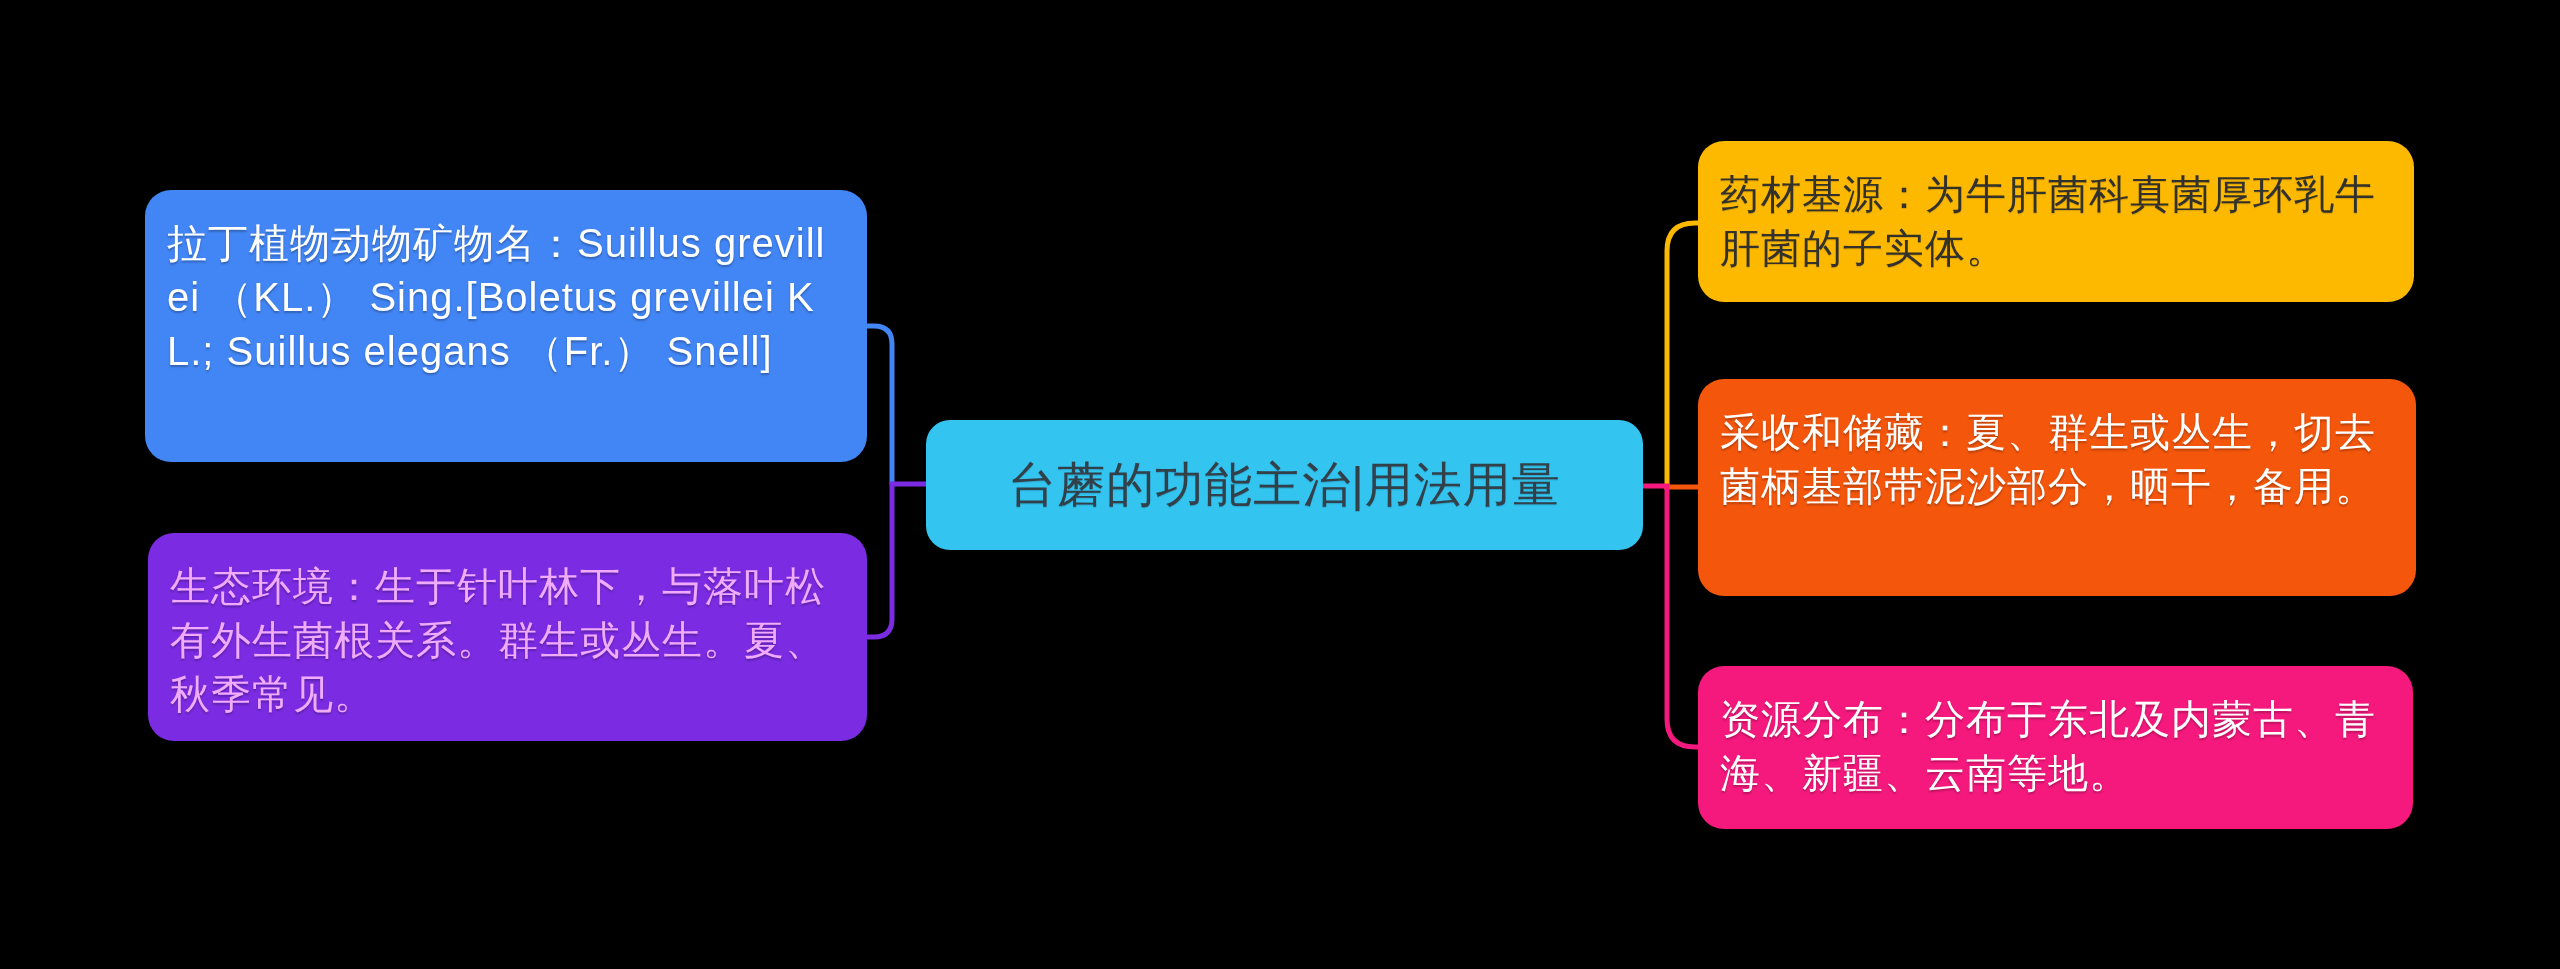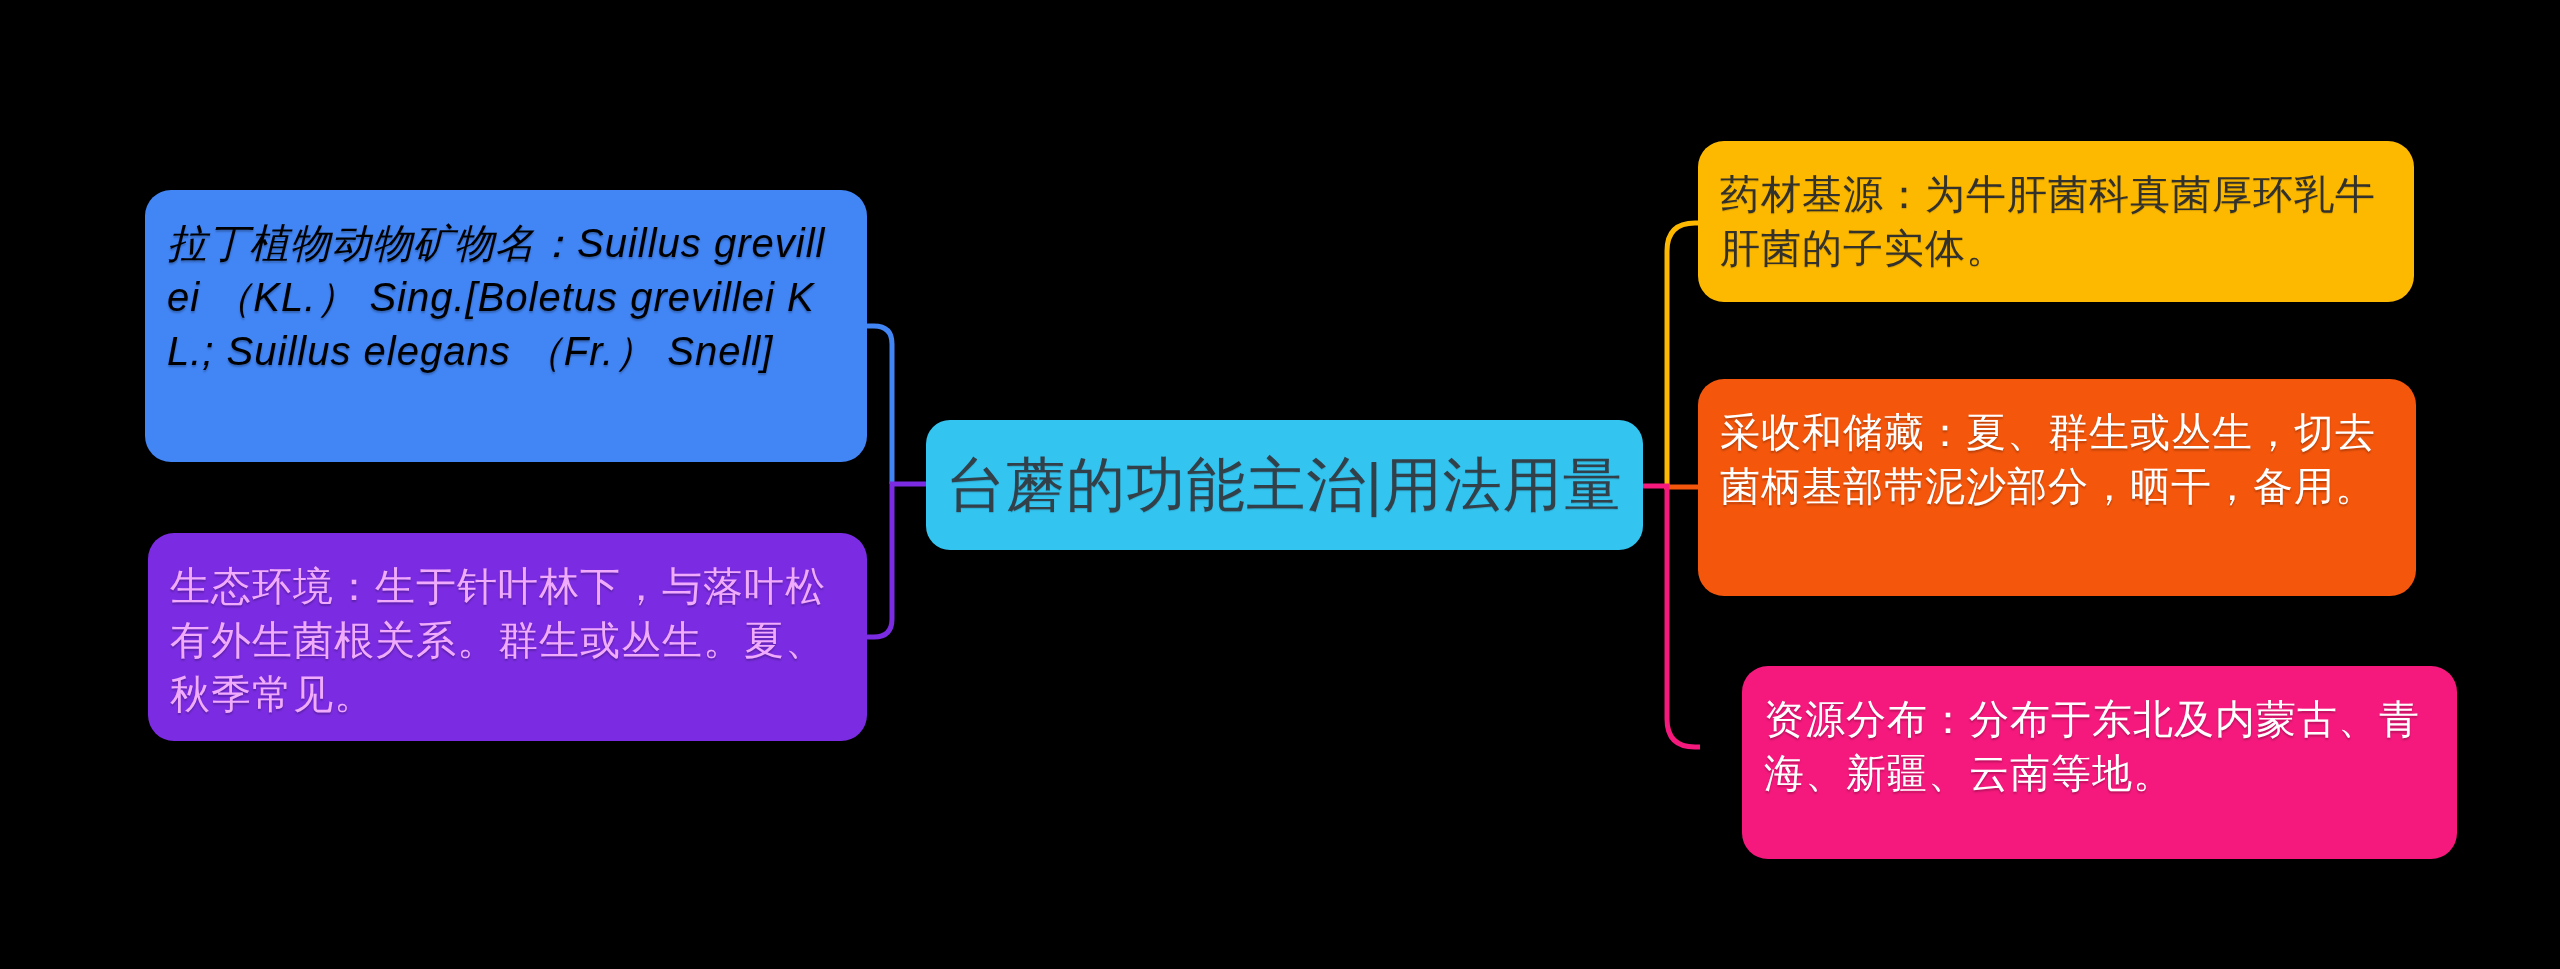--- a/index.html
+++ b/index.html
@@ -45,50 +45,50 @@
     text-shadow: 0 1px 1px rgba(0,0,0,0.15);
   }
   .node-latin   { left: 145px;  top: 190px; width: 722px; height: 272px; }
   .node-ecology { left: 148px;  top: 533px; width: 719px; height: 208px; }
   .node-root {
     left: 926px; top: 420px; width: 717px; height: 130px;
     border-radius: 24px;
     display: flex;
     align-items: center;
     justify-content: center;
-    font-size: 59px;
+    font-size: 48px;
     line-height: 1;
     padding: 0 20px;
     letter-spacing: 1px;
     text-shadow: 0 3px 1px rgba(0,0,0,0.18);
     white-space: nowrap;
   }
   .node-source  { left: 1698px; top: 141px; width: 716px; height: 161px; }
   .node-harvest { left: 1698px; top: 379px; width: 718px; height: 217px; }
-  .node-distrib { left: 1698px; top: 666px; width: 715px; height: 193px; margin-left: 44px; }
+  .node-distrib { left: 1698px; top: 666px; width: 715px; height: 163px; }
 </style>
 </head>
 <body>
 
 <div class="stage" style="background: rgb(0, 0, 0);">
 
   <svg class="edges" viewBox="0 0 2560 969" xmlns="http://www.w3.org/2000/svg">
 
     <path d="M 864 326 H 874 Q 892 326 892 344 V 484" stroke="#4285F4"></path>
 
     <path d="M 928 484 H 892 V 619 Q 892 637 874 637 H 864" stroke="#7B2CE2"></path>
 
     <path d="M 1667 486 V 251 Q 1667 223 1695 223 H 1700" stroke="#FCB900"></path>
 
     <path d="M 1664 487 H 1700" stroke="#F4560C"></path>
 
     <path d="M 1630 486 H 1667 V 719 Q 1667 747 1695 747 H 1700" stroke="#F5197D"></path>
   </svg>
 
-  <div class="node node-latin" style="background: rgb(66, 133, 244); color: #000000; font-style: italic;">拉丁植物动物矿物名：Suillus grevillei （KL.） Sing.[Boletus grevillei KL.; Suillus elegans （Fr.） Snell]</div>
+  <div class="node node-latin" style="background: rgb(66, 133, 244); color: #ffffff;">拉丁植物动物矿物名：Suillus grevillei （KL.） Sing.[Boletus grevillei KL.; Suillus elegans （Fr.） Snell]</div>
 
   <div class="node node-ecology" style="background: rgb(123, 44, 226); color: #f0abfc;">生态环境：生于针叶林下，与落叶松有外生菌根关系。群生或丛生。夏、秋季常见。</div>
 
   <div class="node node-root dark-text" style="background: rgb(51, 196, 240); color: rgb(50, 64, 74);">台蘑的功能主治|用法用量</div>
 
   <div class="node node-source dark-text" style="background: rgb(252, 185, 0); color: rgb(51, 49, 43);">药材基源：为牛肝菌科真菌厚环乳牛肝菌的子实体。</div>
 
   <div class="node node-harvest" style="background: rgb(244, 86, 12); color: rgb(255, 255, 255);">采收和储藏：夏、群生或丛生，切去菌柄基部带泥沙部分，晒干，备用。</div>
 
   <div class="node node-distrib" style="background: rgb(245, 25, 125); color: rgb(255, 255, 255);">资源分布：分布于东北及内蒙古、青海、新疆、云南等地。</div>

